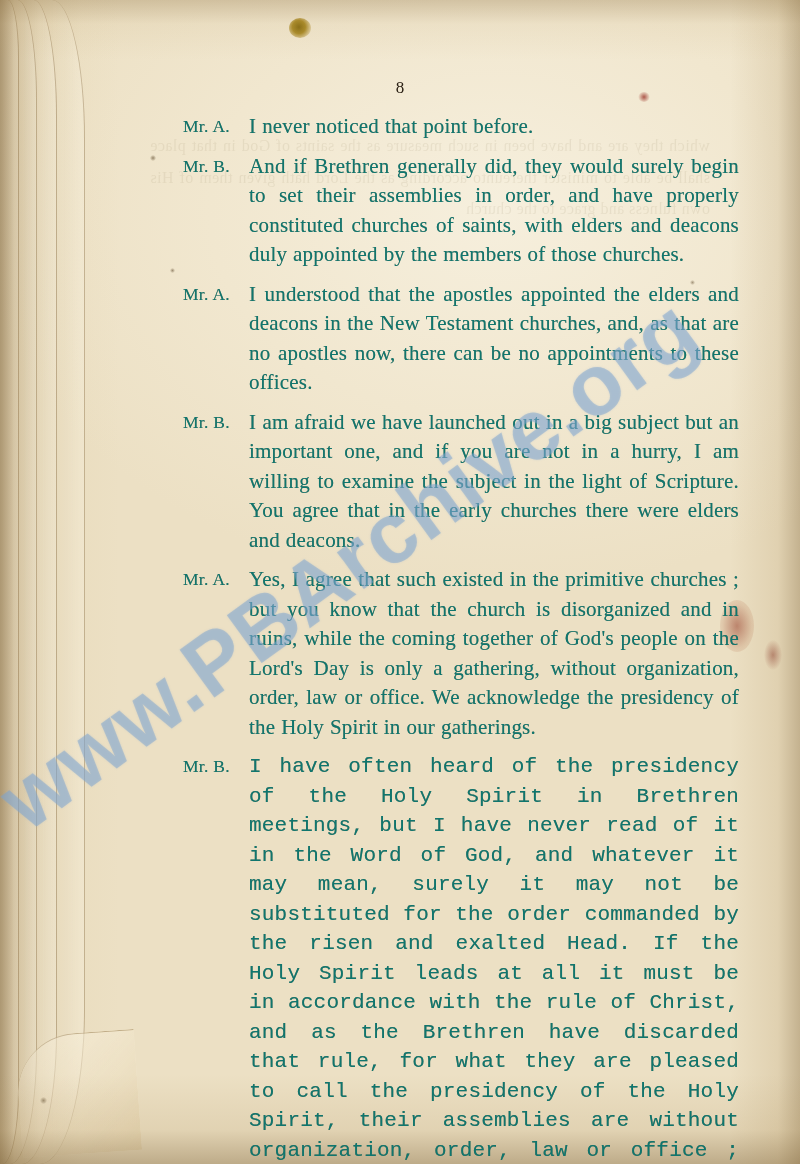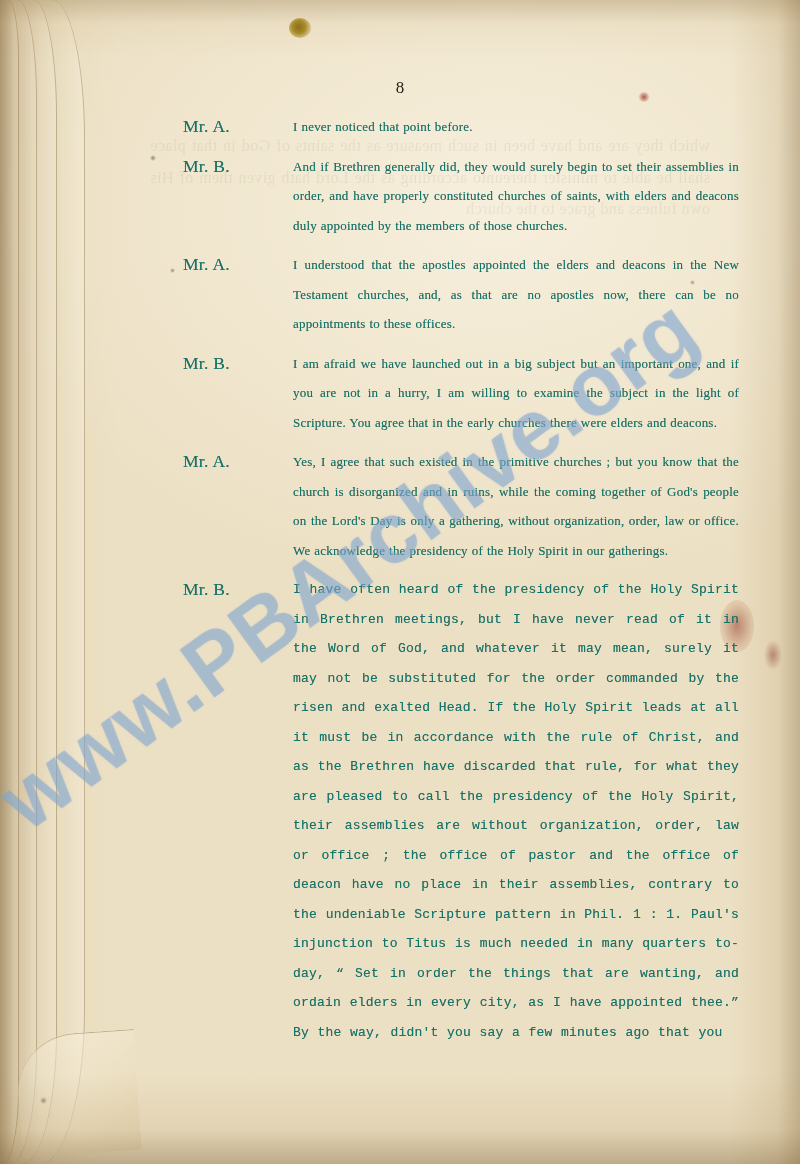--- a/index.html
+++ b/index.html
@@ -185,27 +185,26 @@
   }
   .speaker {
     flex: 0 0 66px;
     font-size: 17.5px;
     line-height: 29.5px;
     letter-spacing: 0.3px;
     white-space: pre;
   }
   .body {
     flex: 1 1 auto;
-    font-size: 13px;
+    font-size: 21px;
     line-height: 29.5px;
     text-align: justify;
     text-align-last: left;
     letter-spacing: 0.2px;
     word-spacing: 0.5px;
-    margin-left: 44px;
   }
   .para.tall .body { text-align-last: left; font-family: Liberation Mono, monospace; }
 
   
   .content { text-shadow: 0 0 0.35px rgba(60,40,20,0.45); }
 </style>
 </head>
 <body>
 
 <div id="page">

